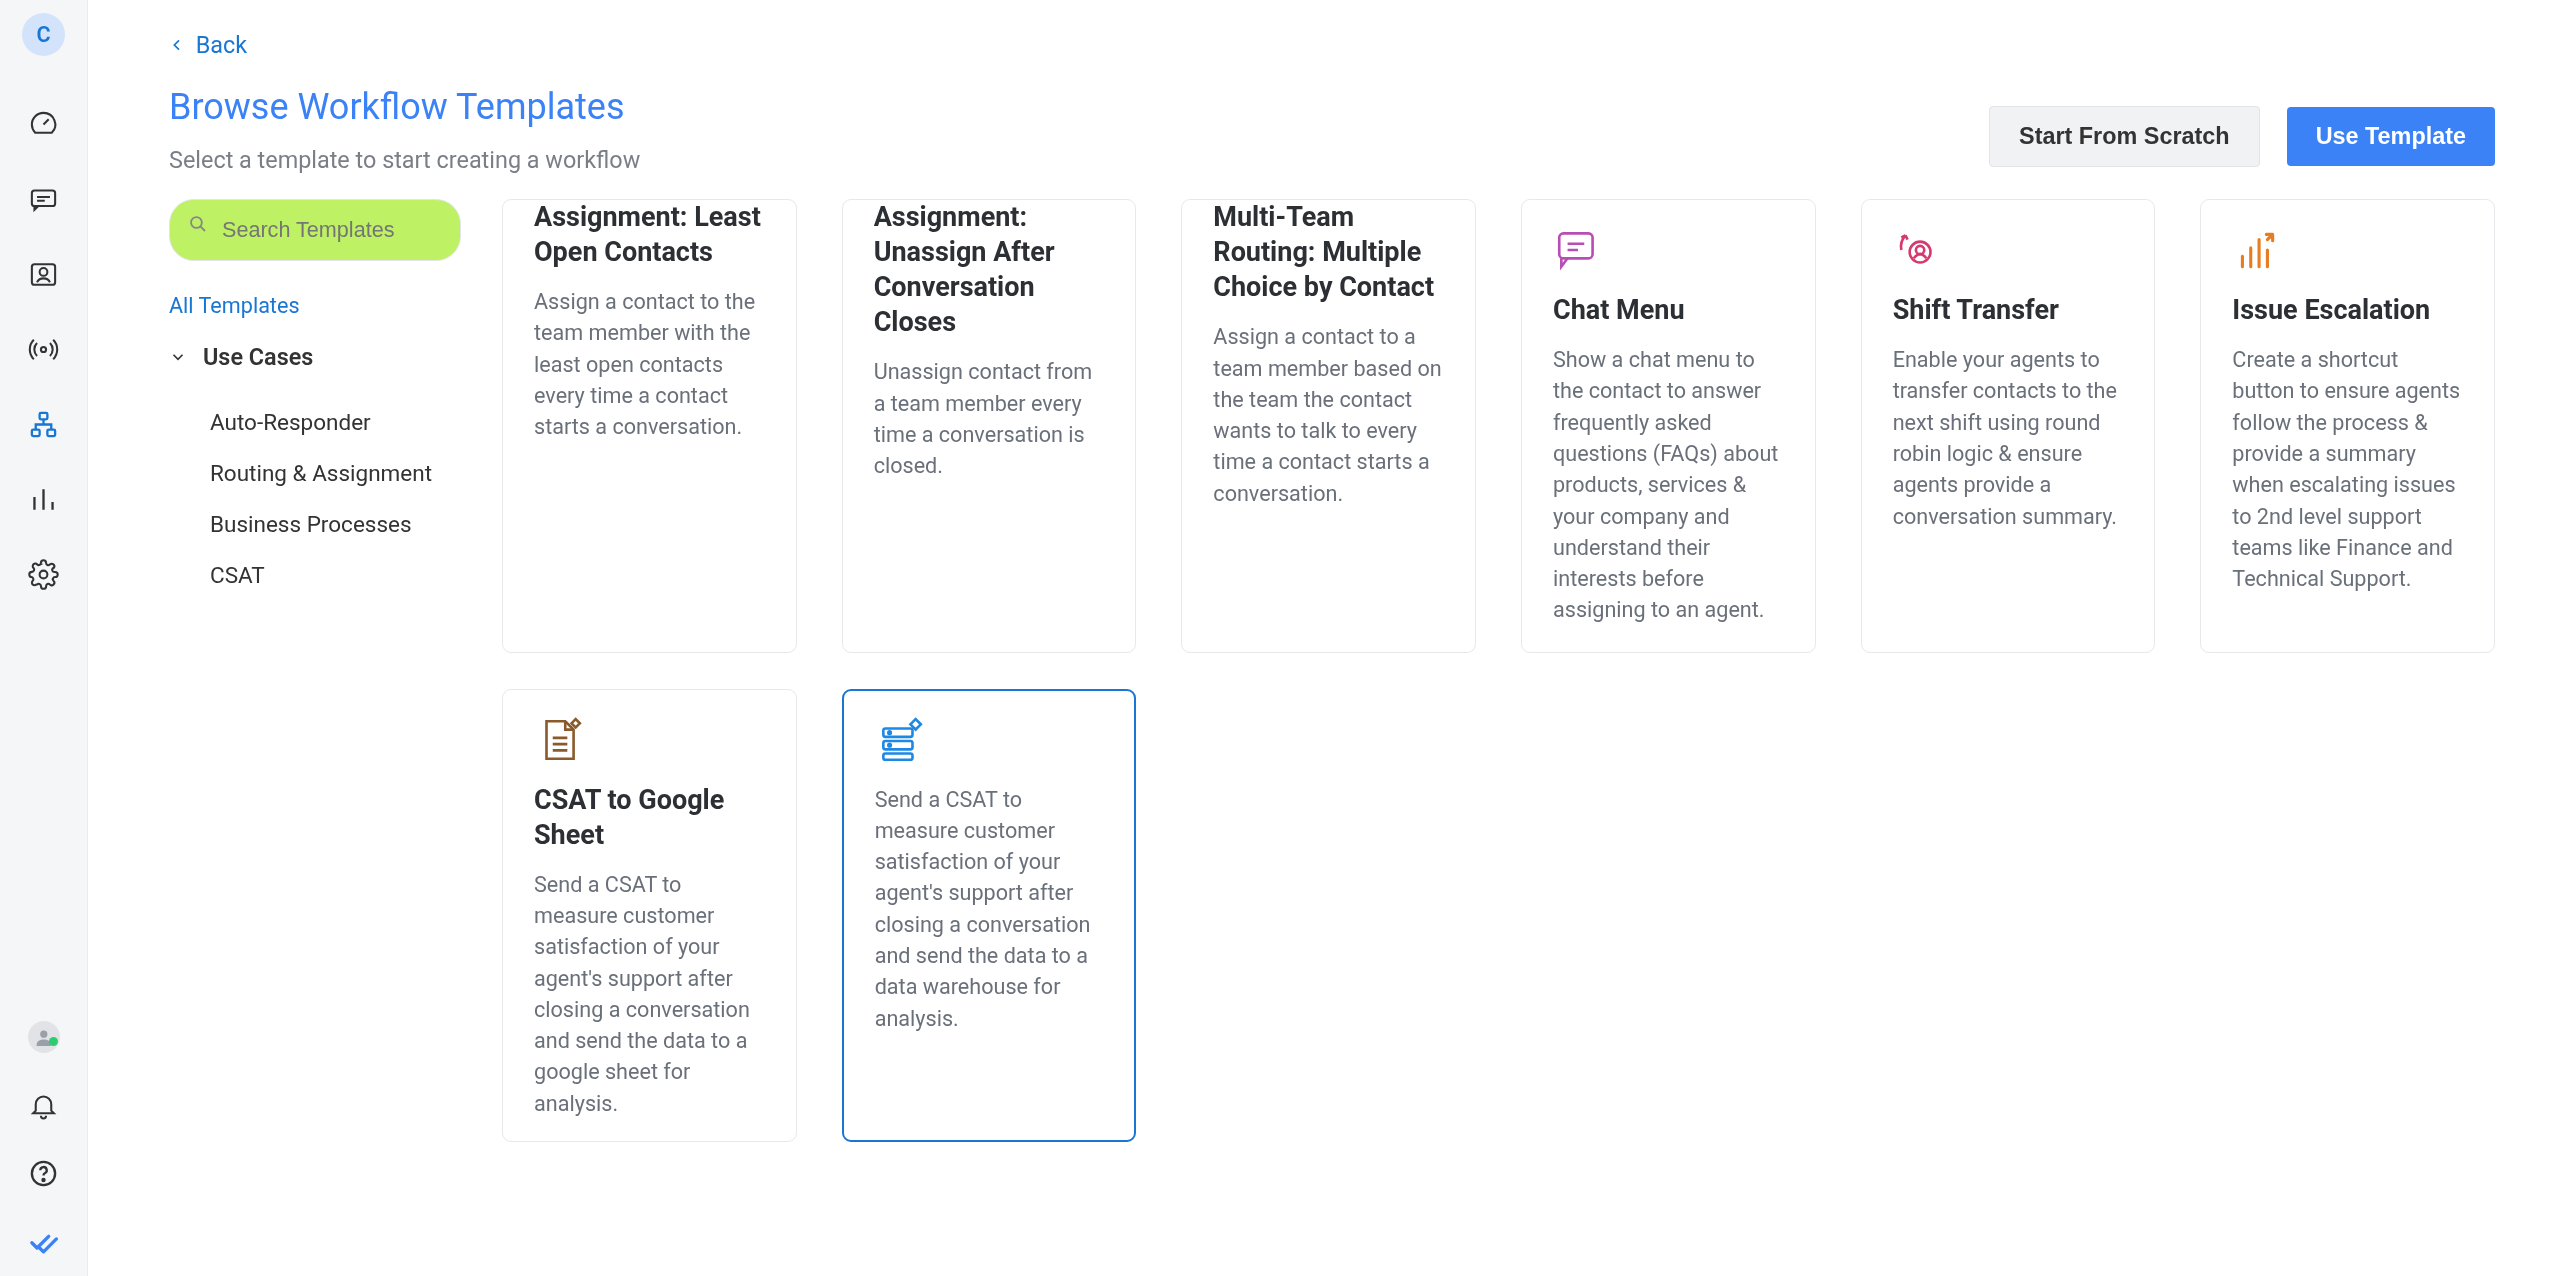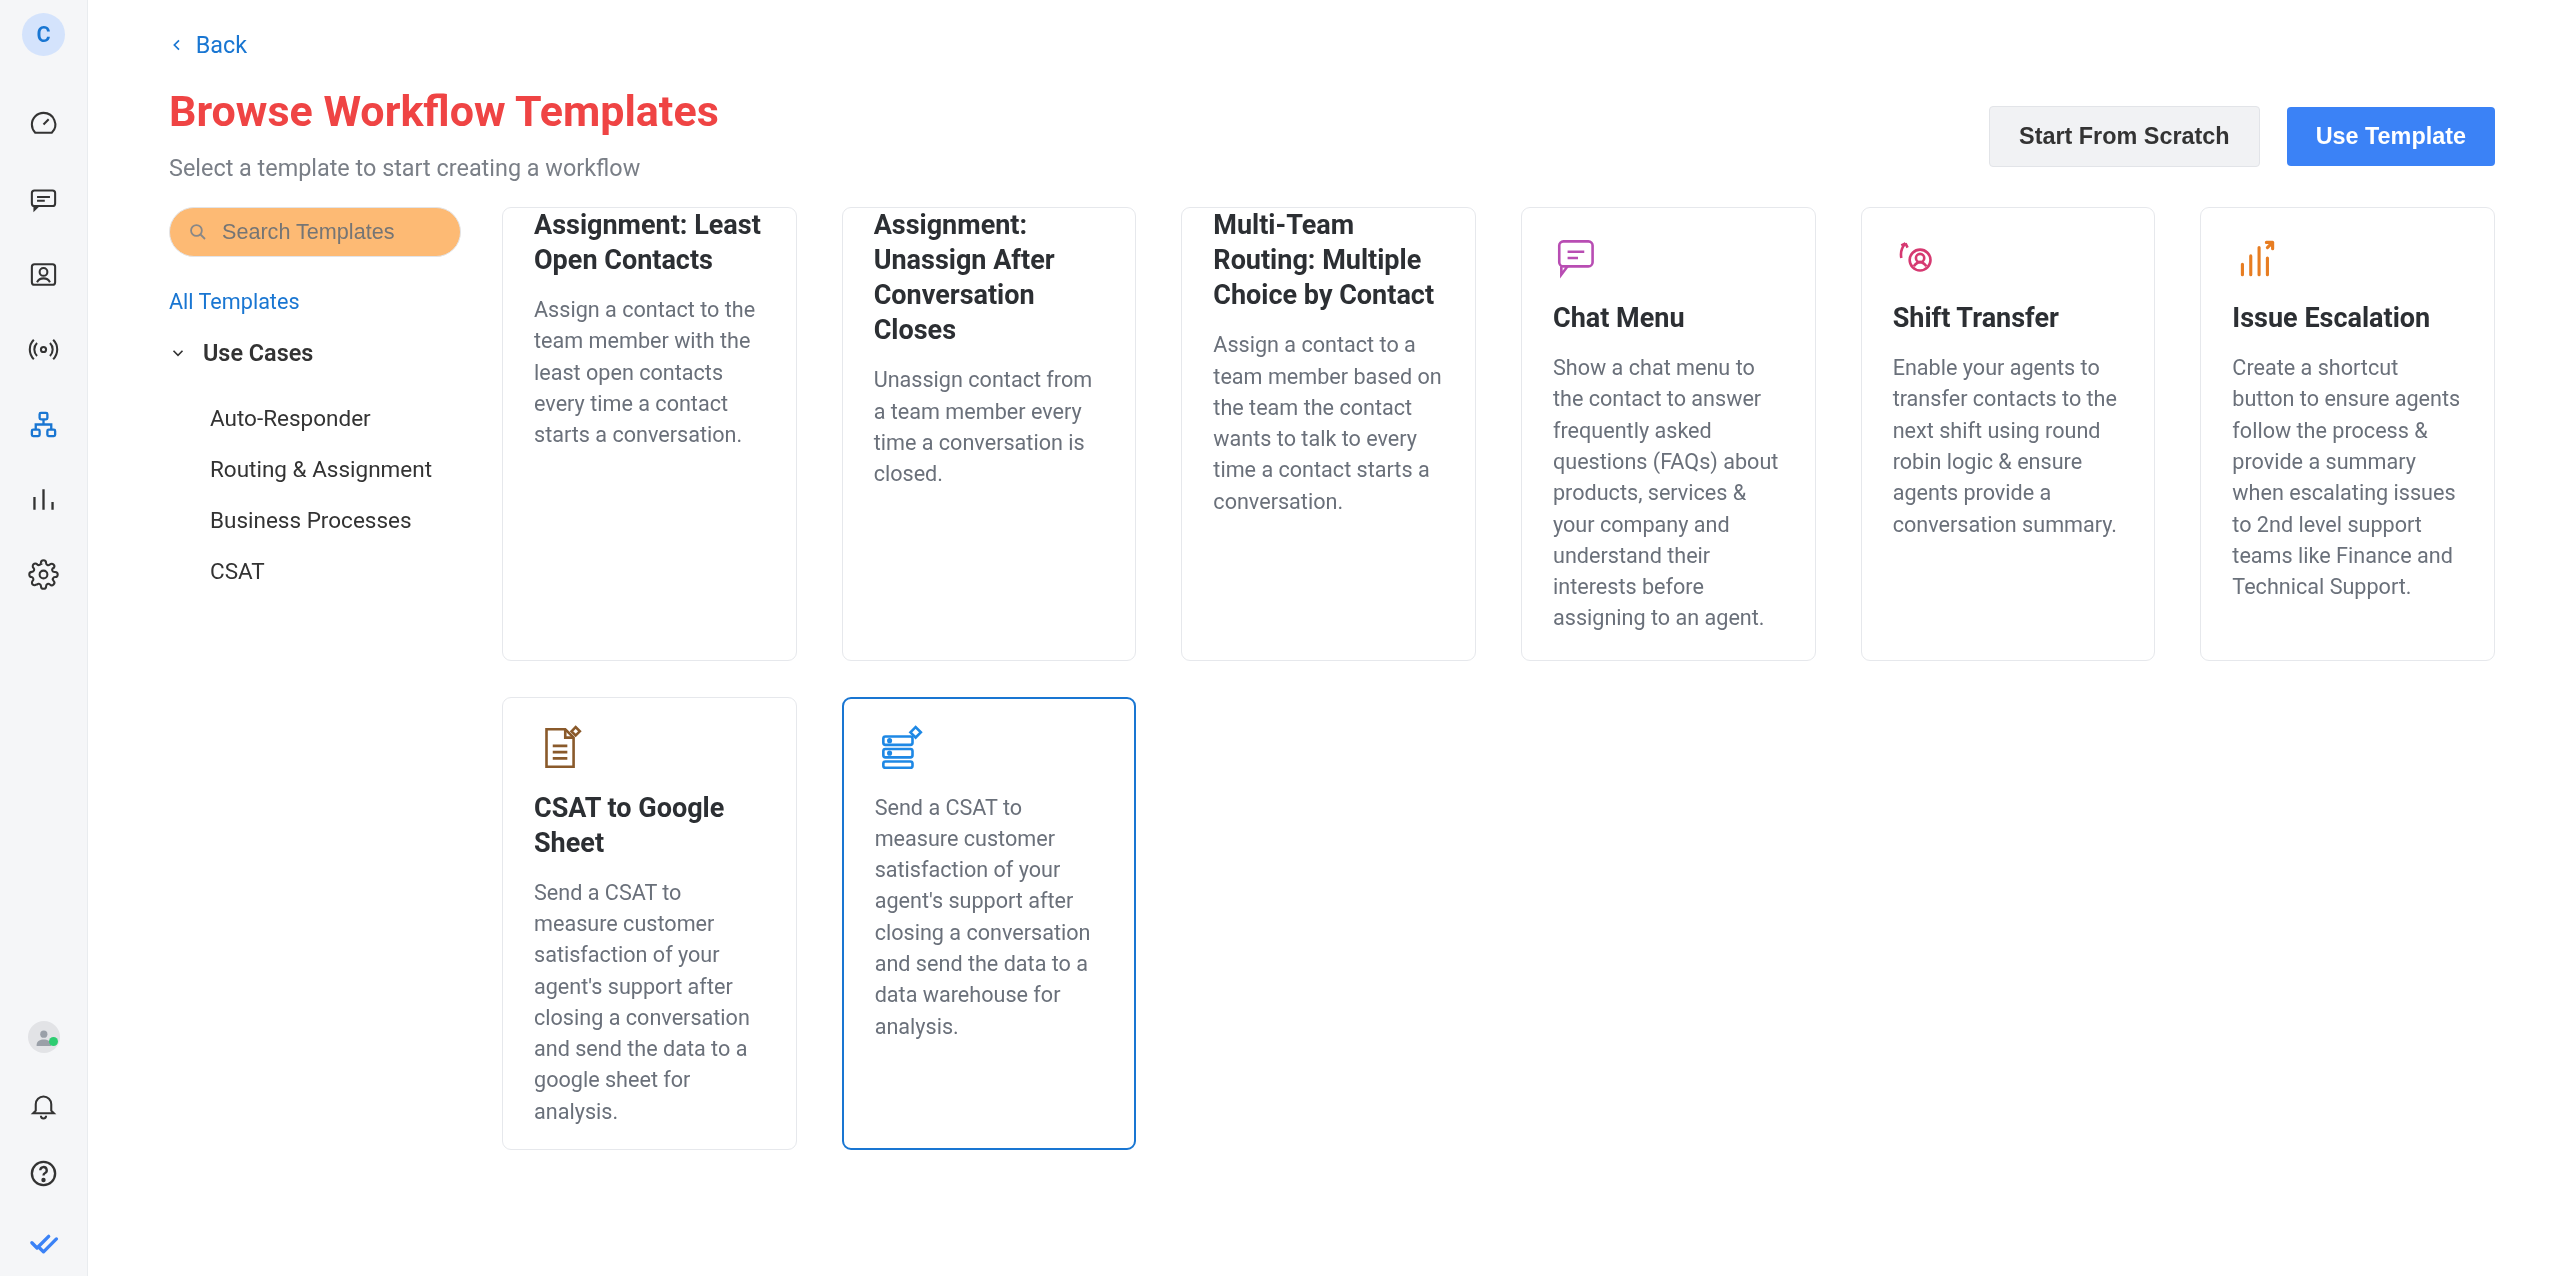--- a/index.html
+++ b/index.html
@@ -18,33 +18,33 @@
 #rail .bottom-avatar svg{width:21.6px;height:21.6px;}
 #rail .dot{position:absolute;top:21.6px;right:7.2px;width:9px;height:9px;border-radius:50%;background:#2ecc71;}
 
 
 #main { position:absolute; left:88px; right:0; top:0; bottom:0; overflow:hidden; }
 
 
 #header { padding:31px 81px 0 81px; }
 .back-link { display:inline-flex; align-items:center; gap:10.8px; color:#1976d2; font-size:23.4px; cursor:pointer; margin-bottom:27px; }
 .back-link svg{width:16px;height:16px;}
-.page-title { font-size:43px; font-weight:700; color:#ef4444; }
+.page-title { font-size:36px; font-weight:400; color:#3b82f6; }
 .header-row{ display:flex; align-items:flex-start; justify-content:space-between; }
 .subtitle { font-size:23.4px; color:#7a7f87; margin-top:18px; }
 .header-actions { display:flex; gap:27px; align-items:center; margin-top:20px; }
 .btn { font-size:23.4px; padding:16px 29px; border-radius:4px; font-weight:600; cursor:pointer; border:none; white-space:nowrap; }
 .btn-secondary { background:#f1f2f4; color:#333; border:0.9px solid #e2e4e8;}
 .btn-primary { background:#3b82f6; color:#fff; }
 
 
 #body { display:flex; padding-left:81px; padding-right:36px; margin-top:25px; height:calc(100% - 225px);}
 #sidepanel { width:333px; flex-shrink:0; padding-right:27px; }
 .search-wrap { position:relative; margin-bottom:32px; }
-.search-wrap input { width:292px; height:50px; border:0.9px solid #e2e4e8; border-radius:25px; background:#fdba74; font-size:21.6px; padding:0 18px 0 52px; color:#555; outline:none; }
+.search-wrap input { width:292px; height:62px; border:0.9px solid #e2e4e8; border-radius:25px; background:#bef264; font-size:21.6px; padding:0 18px 0 52px; color:#555; outline:none; }
 .search-wrap .search-glyph{position:absolute;left:18px;top:14.4px;color:#888;}
 .search-wrap .search-glyph svg{width:21.6px;height:21.6px;}
 .all-link { color:#1976d2; font-size:21.6px; cursor:pointer; display:inline-block; margin-bottom:25px; }
 .grp-head { display:flex; align-items:center; gap:16px; font-size:23.4px; font-weight:600; color:#333; cursor:pointer; margin-bottom:25px;}
 .grp-head svg{width:18px;height:18px;}
 .grp-item { font-size:22.5px; color:#333; padding:12.6px 0 12.6px 41px; cursor:pointer; }
 
 
 #grid { flex:1; display:grid; grid-template-columns:repeat(6, 1fr); gap:36px 45px; align-content:start; padding-right:45px; padding-bottom:108px; overflow-y:auto; }
 .card { border:0.9px solid #e6e8ec; border-radius:9px; padding:25px 31px 32px 31px; cursor:pointer; min-height:270px; background:#fff;}

